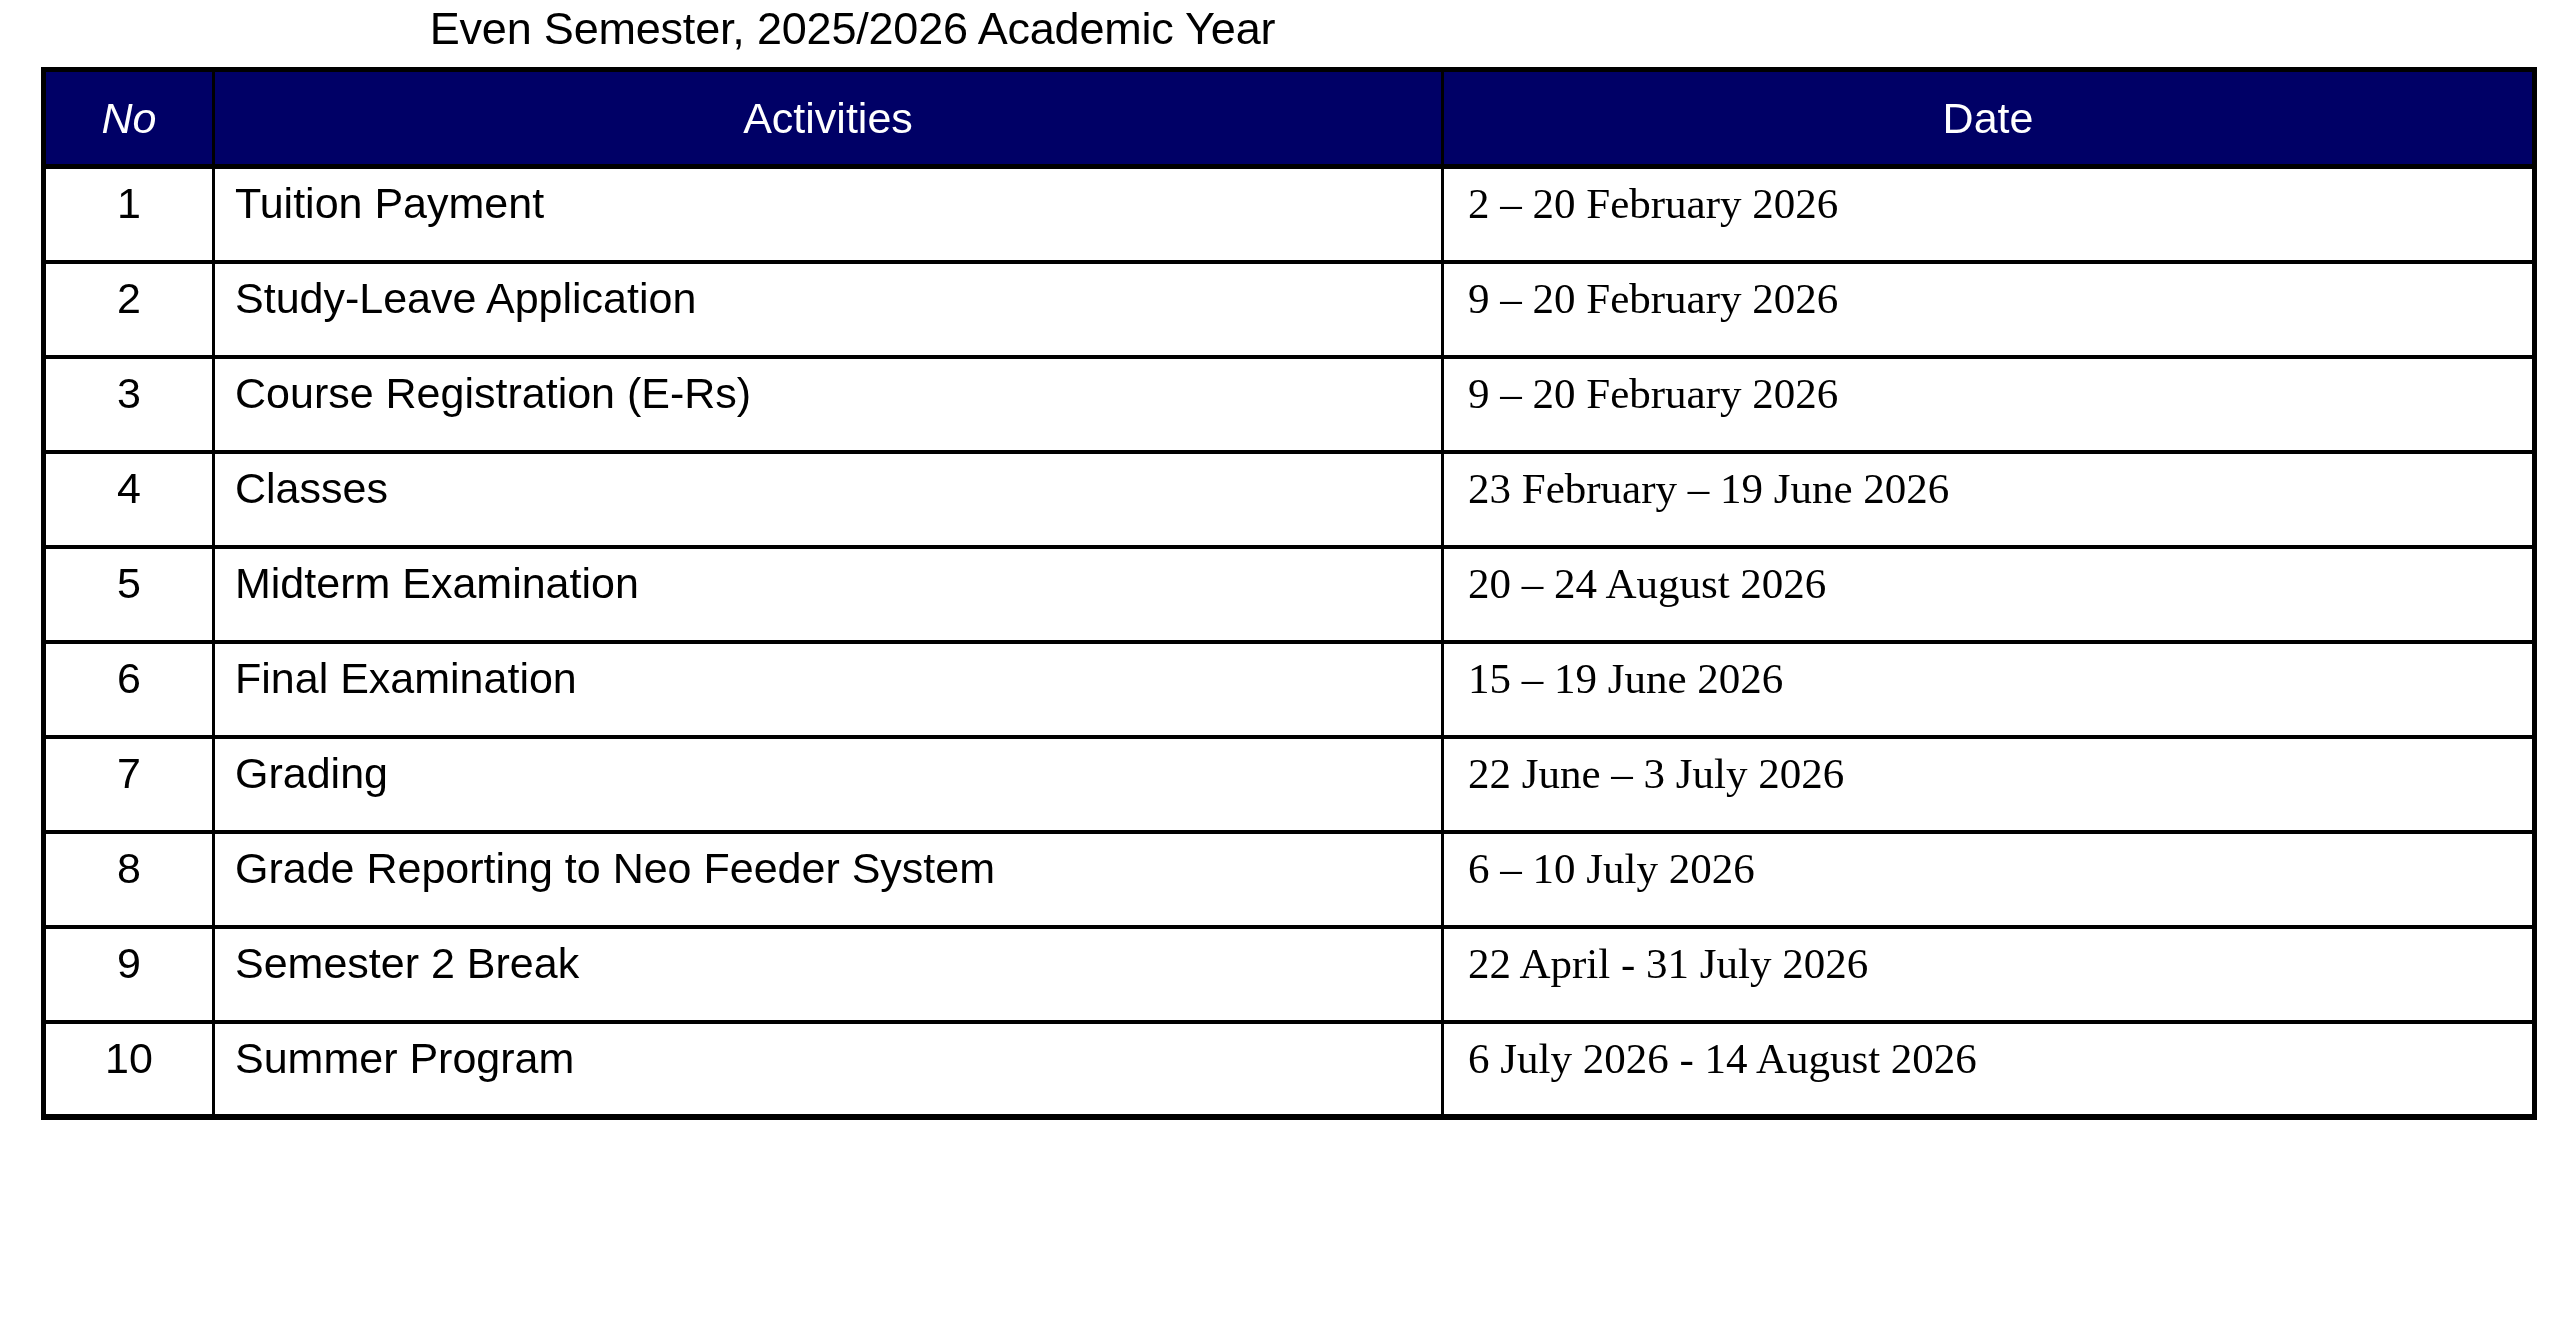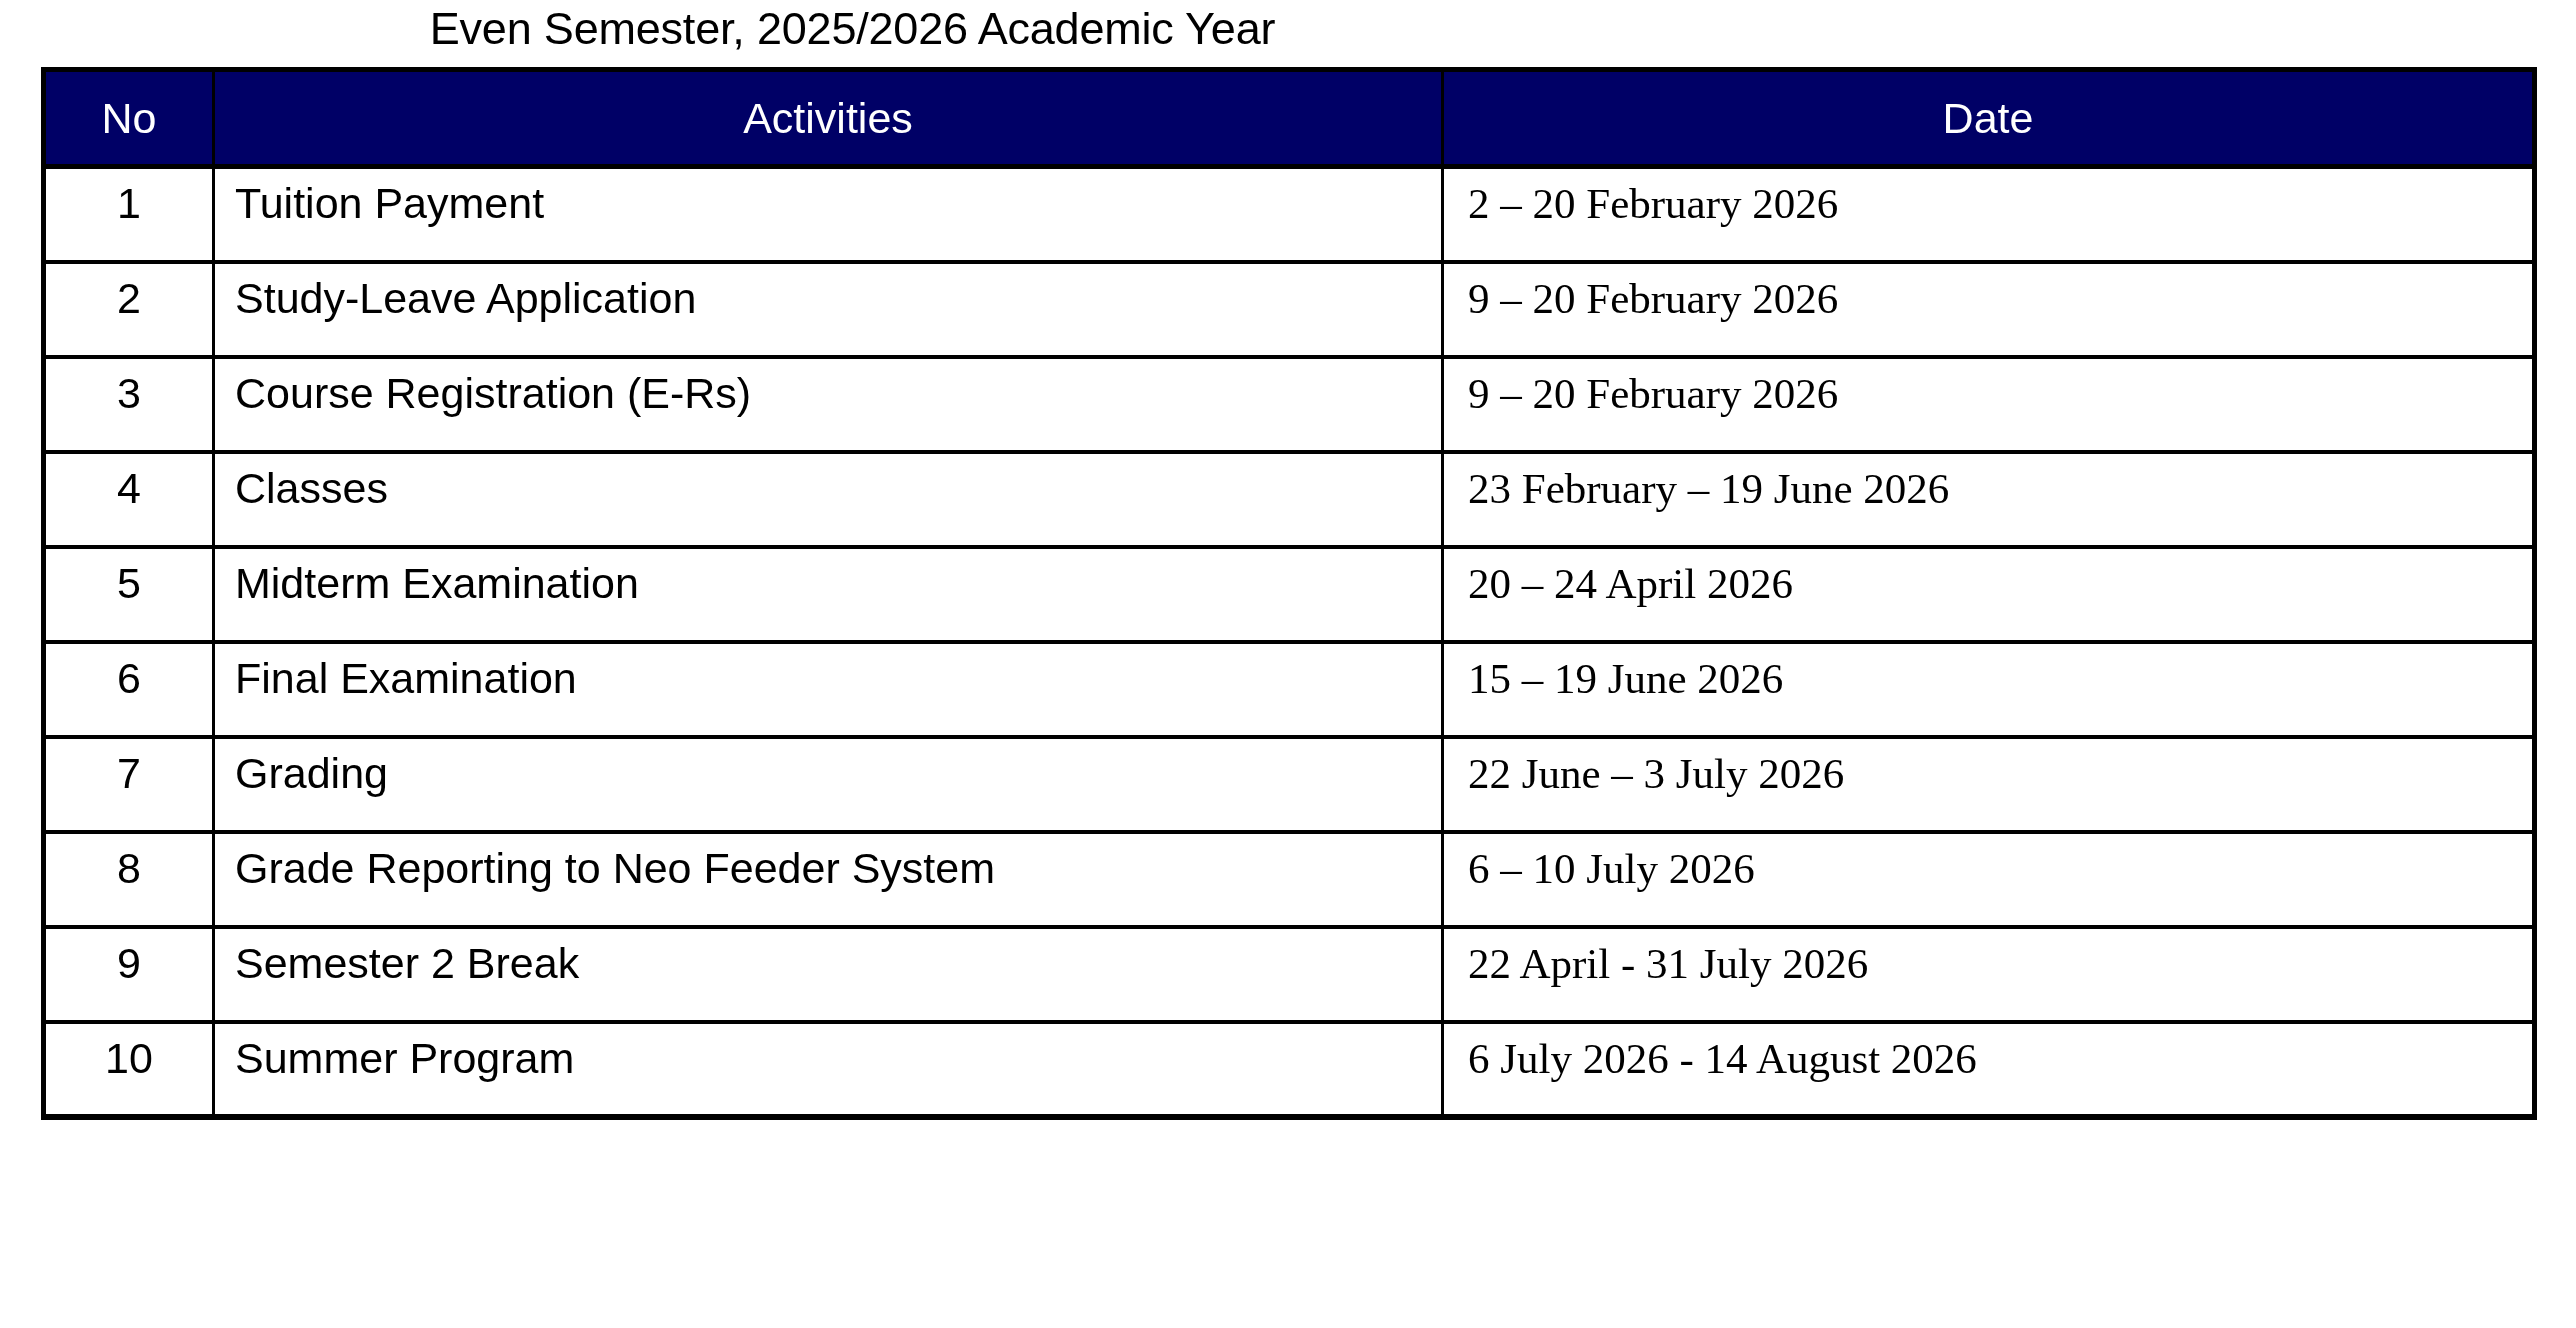--- a/index.html
+++ b/index.html
@@ -62,21 +62,21 @@
     height: 97px;
     text-align: center;
     vertical-align: middle;
     border-top: 5px solid #000000;
     border-bottom: 5px solid #000000;
     border-left: 3px solid #000000;
     border-right: 3px solid #000000;
     padding: 0;
     box-sizing: border-box;
   }
-  thead th.th-no    { border-left: 5px solid #000000; }
+  thead th.th-no    { border-left: 5px solid #000000; font-style: italic; }
   thead th.th-date  { border-right: 5px solid #000000; }
 
   tbody td {
     font-size: 43px;
     line-height: 49px;
     height: 95px;
     vertical-align: top;
     border-bottom: 4px solid #000000;
     border-left: 3px solid #a3a3a3;
     border-right: 3px solid #000000;
@@ -150,21 +150,21 @@
 
         <tr>
           <td class="td-no">4</td>
           <td class="td-act">Classes</td>
           <td class="td-date">23 February – 19 June 2026</td>
         </tr>
 
         <tr>
           <td class="td-no">5</td>
           <td class="td-act">Midterm Examination</td>
-          <td class="td-date">20 – 24 April 2026</td>
+          <td class="td-date">20 – 24 August 2026</td>
         </tr>
 
         <tr>
           <td class="td-no">6</td>
           <td class="td-act">Final Examination</td>
           <td class="td-date">15 – 19 June 2026</td>
         </tr>
 
         <tr>
           <td class="td-no">7</td>

